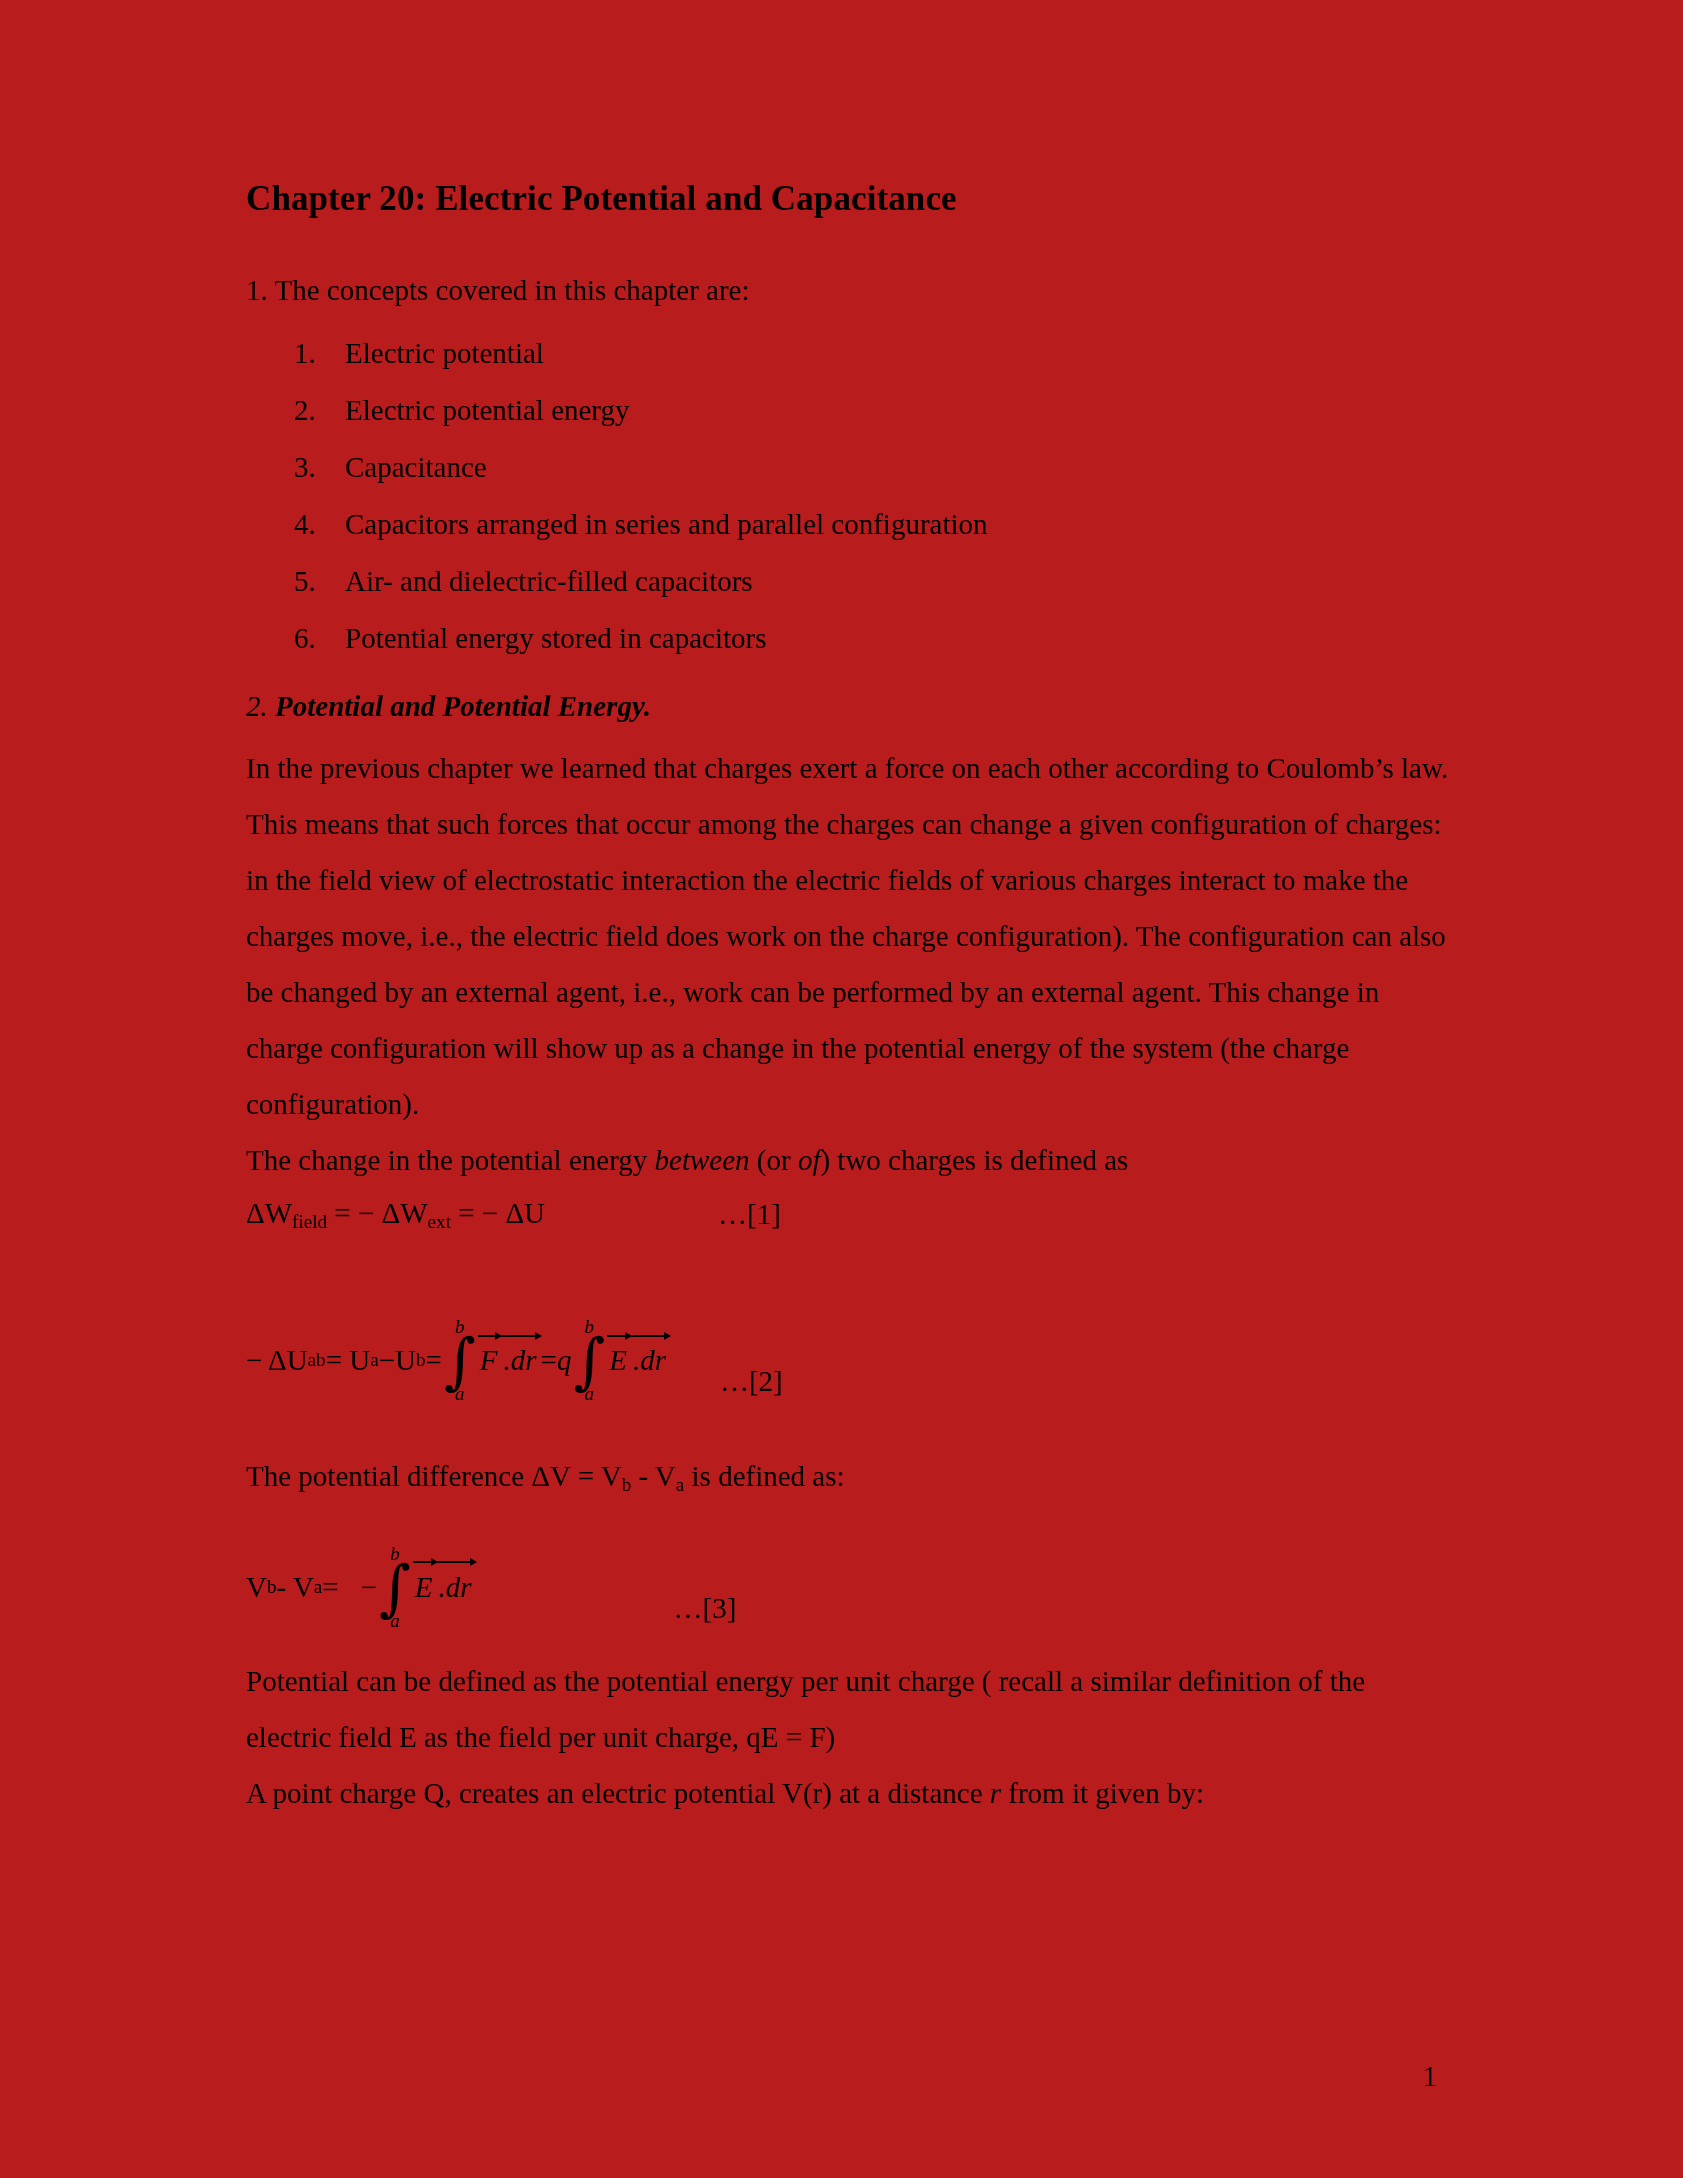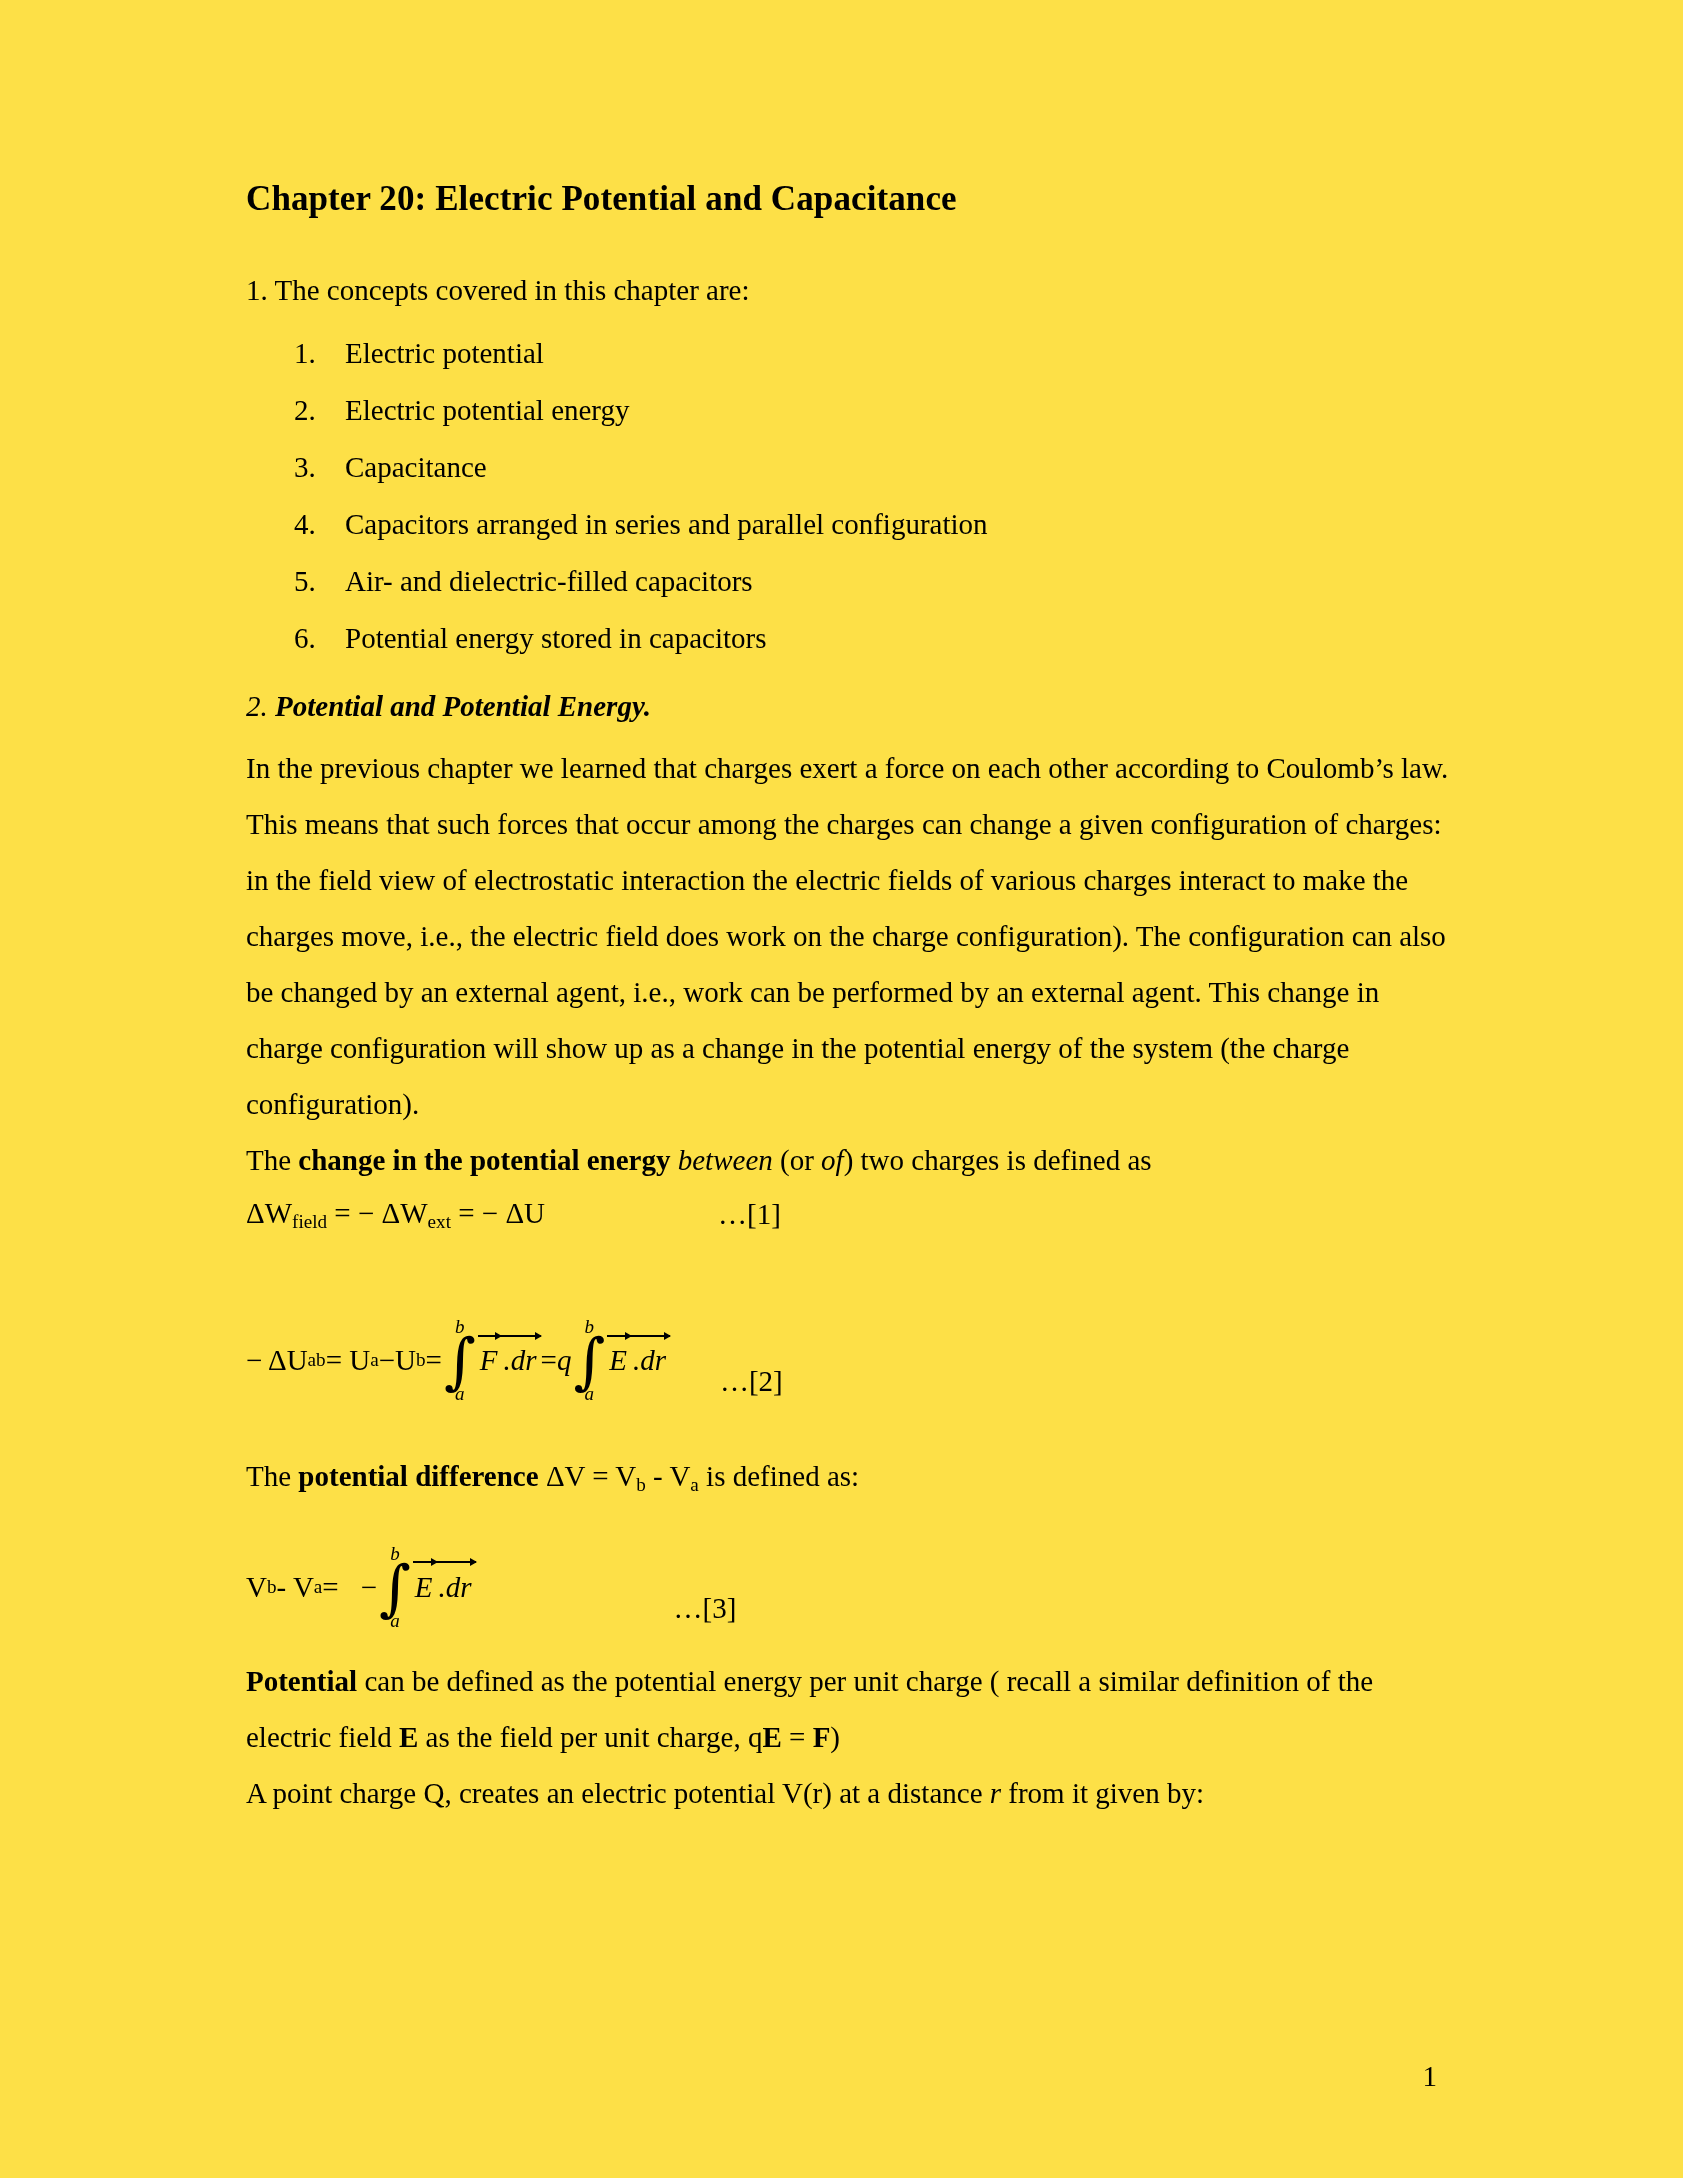--- a/index.html
+++ b/index.html
@@ -13,21 +13,21 @@
     font-family: "Liberation Serif", "DejaVu Serif", serif;
     color: #000000;
     position: relative;
     overflow: hidden;
   }
   .page {
     position: absolute;
     left: 0; top: 0;
     width: 1683px;
     height: 2178px;
-    background: #fde047;
+    background: #b91c1c;
   }
   .content {
     position: absolute;
     left: 246px;
     top: 180px;
     width: 1203px;
   }
 
   h1.doc-title {
     font-size: 35px;
@@ -78,21 +78,21 @@
     font-style: italic;
   }
   .section-head .num { font-weight: normal; }
   .section-head .ttl { font-weight: bold; }
 
   .lead-line {
     font-size: 29px;
     line-height: 56px;
     margin: 0;
   }
-  b { font-weight: bold; }
+  b { font-weight: normal; }
   i { font-style: italic; }
 
   
   .eq-row {
     display: flex;
     align-items: flex-end;
     font-size: 29px;
     line-height: 1.2;
   }
   .eq1 { margin-top: 8px; margin-bottom: 0; }

